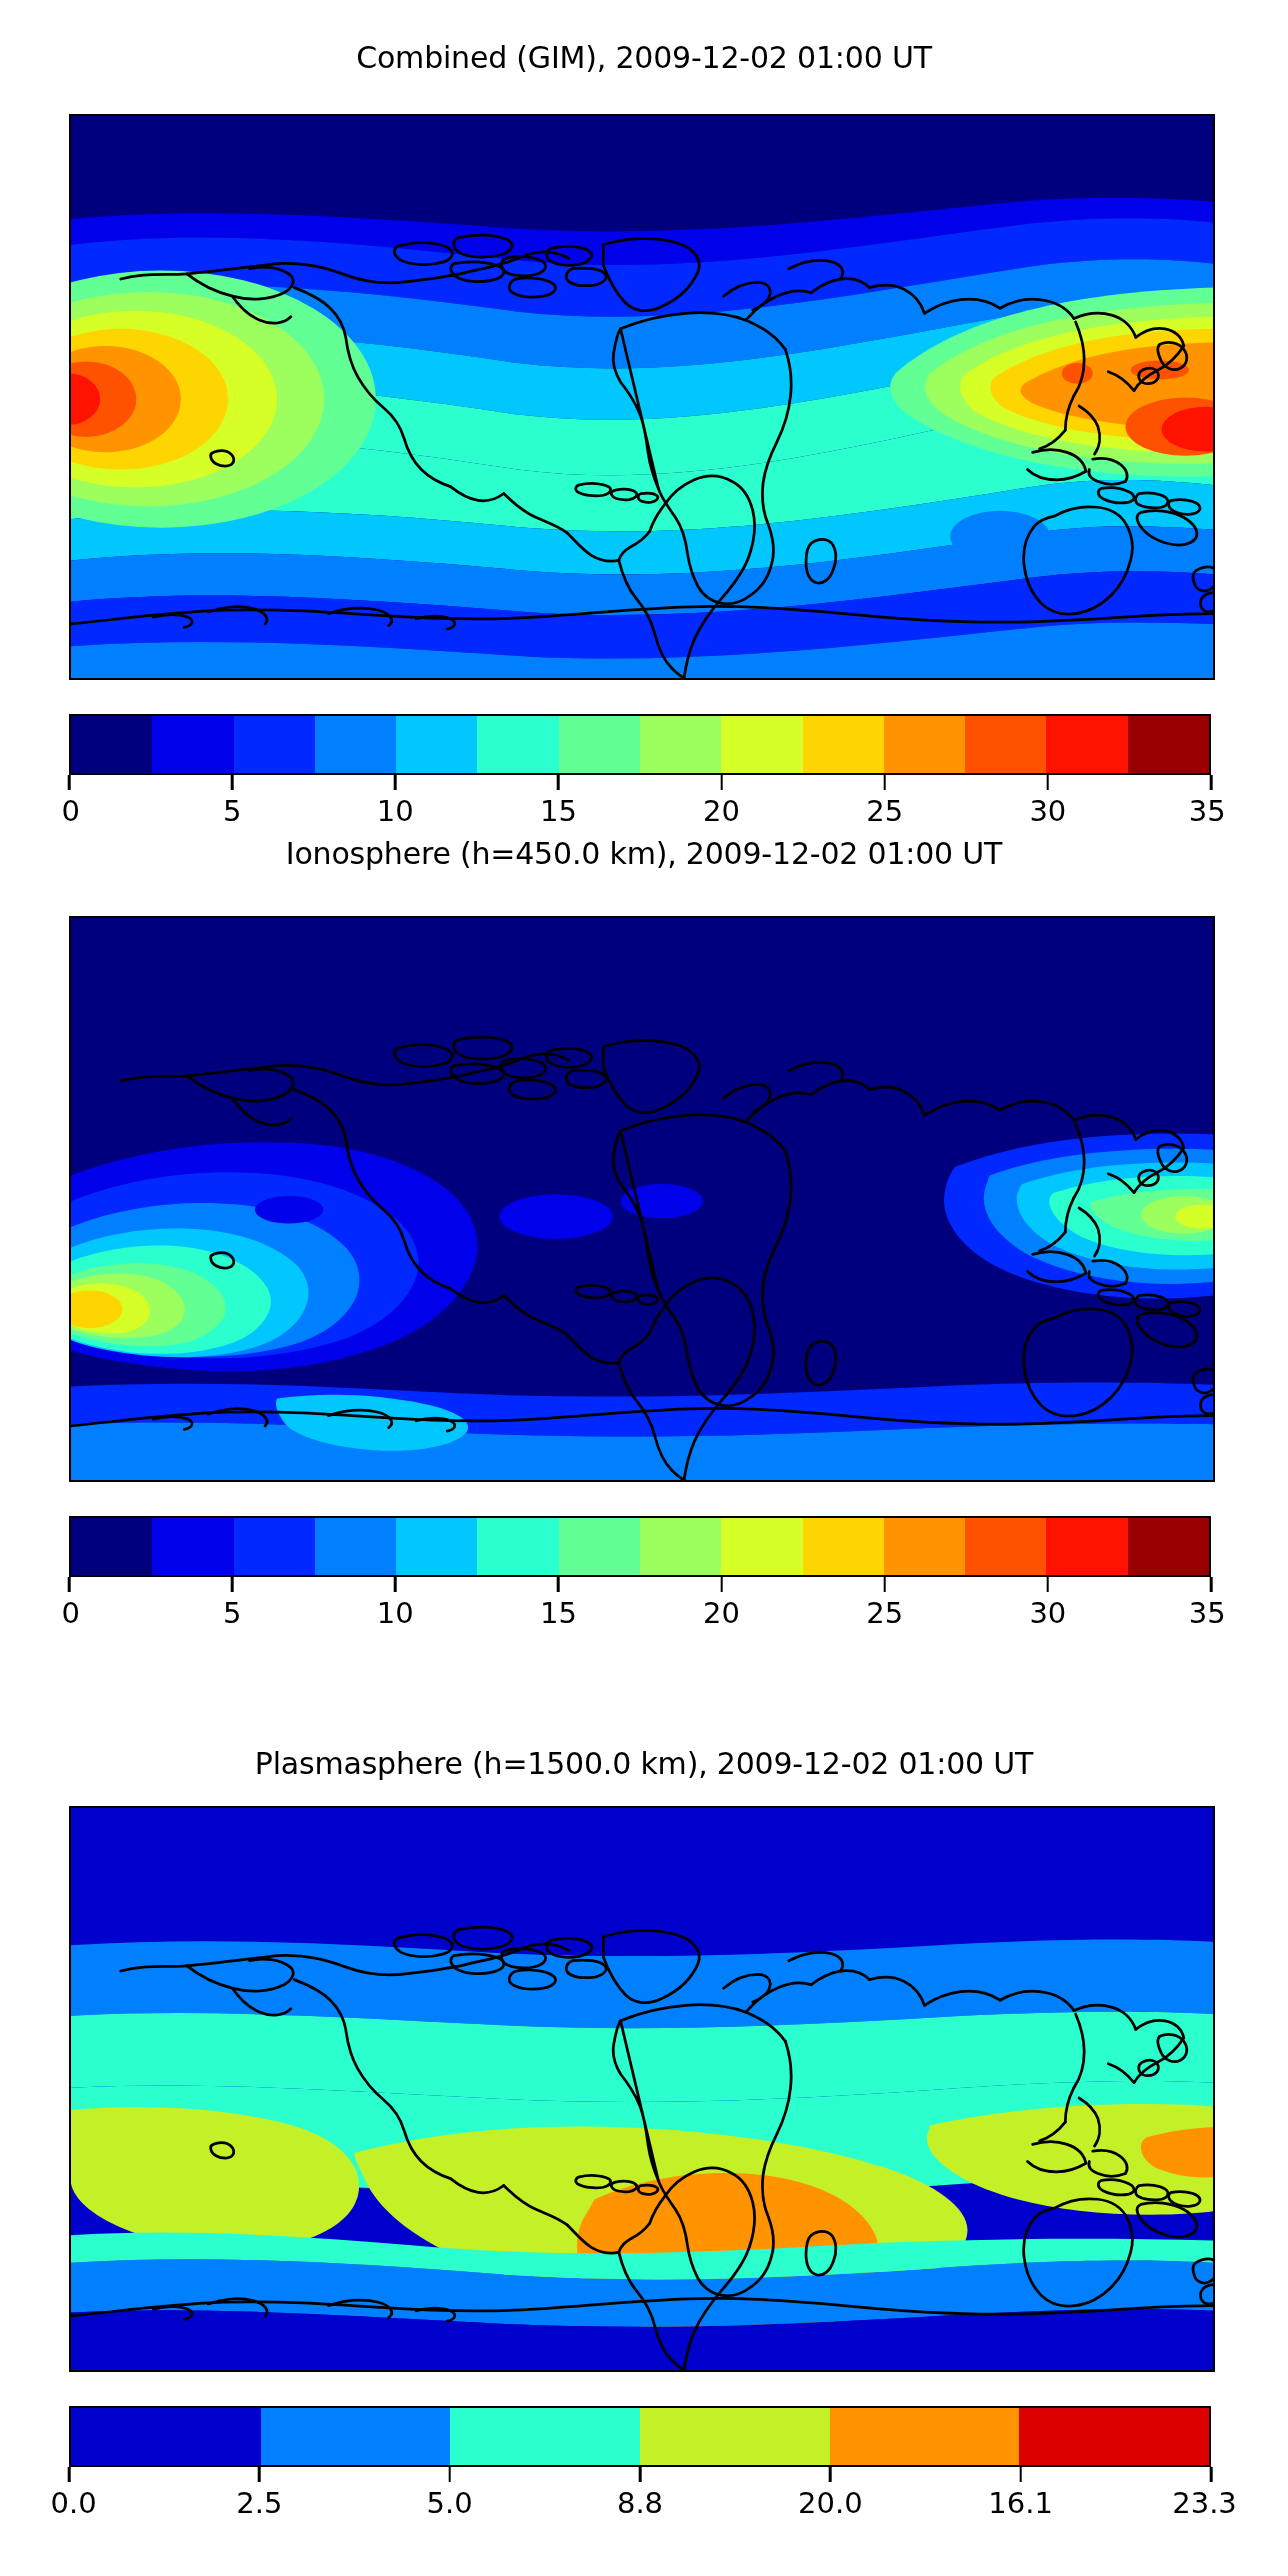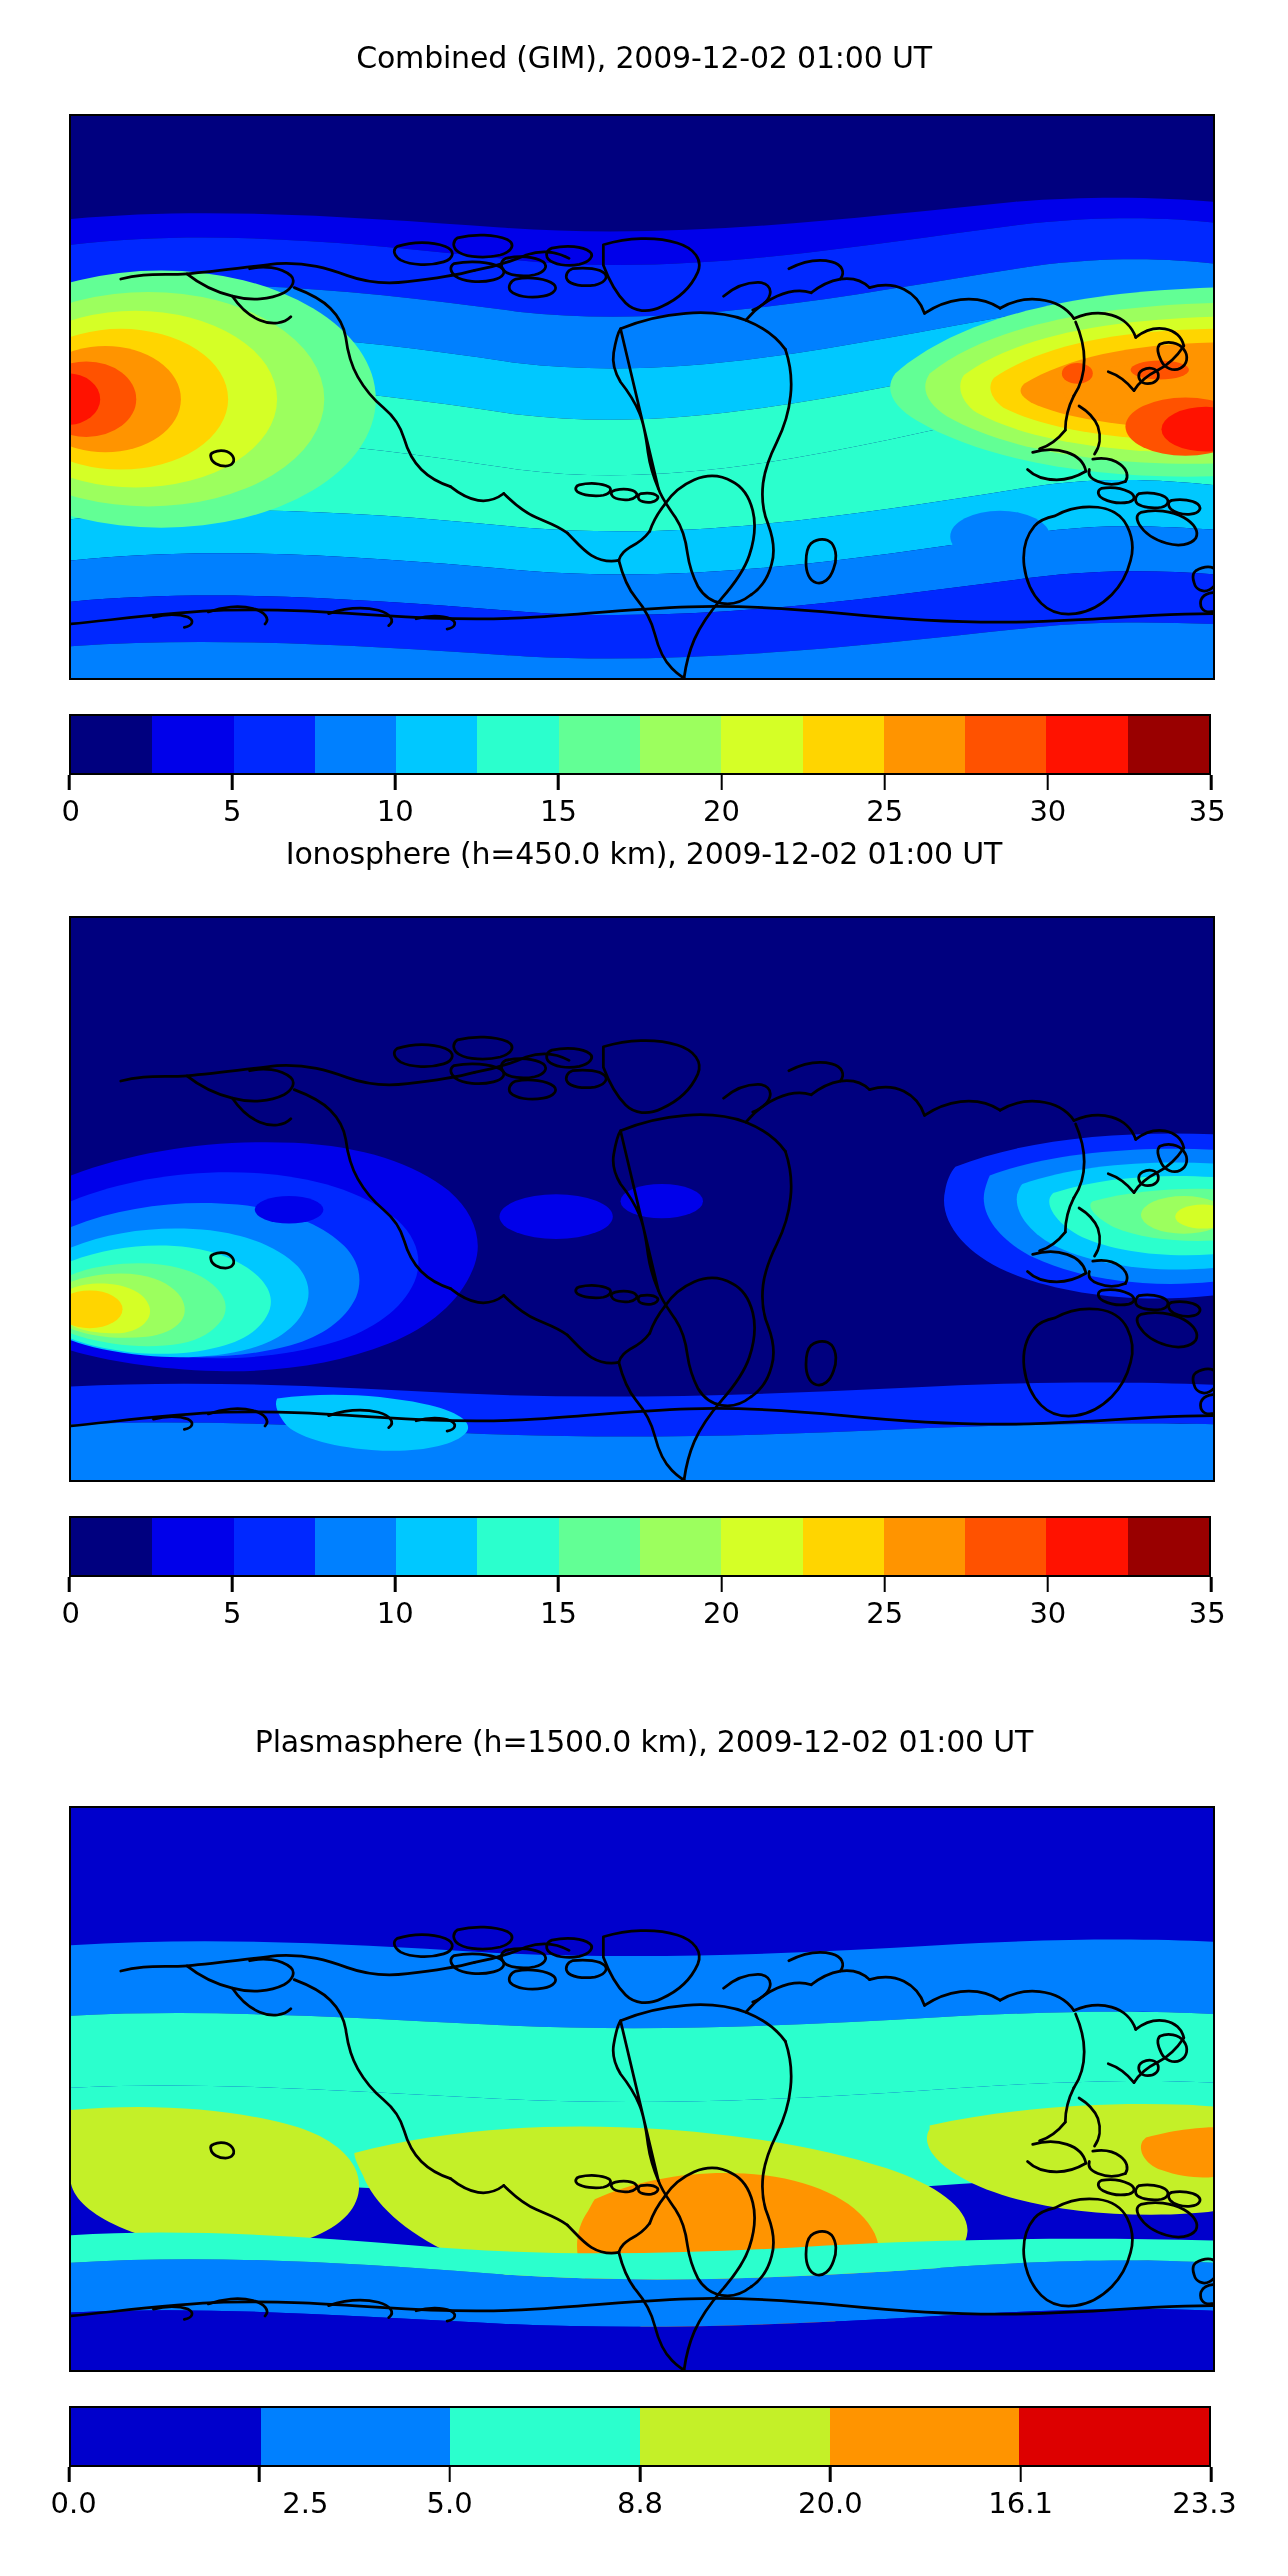--- a/index.html
+++ b/index.html
@@ -411,21 +411,21 @@
           <div class="cbar-label" style="left: 42.8571%;">15</div>
           <div class="cbar-label" style="left: 57.1429%;">20</div>
           <div class="cbar-label" style="left: 71.4286%;">25</div>
           <div class="cbar-label" style="left: 85.7143%;">30</div>
           <div class="cbar-label" style="left: 100%; transform: translateX(-60%);">35</div>
         </div>
     </div>
   </div>
 
   <div class="panel" style="top:1692px;height:884px;">
-    <div class="panel-title" style="top:32px;">Plasmasphere (h=1500.0 km), 2009-12-02 01:00 UT</div>
+    <div class="panel-title" style="top:54px;">Plasmasphere (h=1500.0 km), 2009-12-02 01:00 UT</div>
 
     <div class="map-frame" style="top:114px;height:562px;">
       <div class="map-inner">
         <svg class="map-svg" viewBox="0 0 1330 655" preserveAspectRatio="none">
           <defs>
             <clipPath id="clipC">
                 <rect x="0" y="0" width="1330" height="655"></rect>
               </clipPath>
           </defs>
           <g clip-path="url(#clipC)">
@@ -529,21 +529,21 @@
           <div class="cbar-tick" style="left: 0%;"></div>
           <div class="cbar-tick" style="left: 16.6667%;"></div>
           <div class="cbar-tick" style="left: 33.3333%;"></div>
           <div class="cbar-tick" style="left: 50%;"></div>
           <div class="cbar-tick" style="left: 66.6667%;"></div>
           <div class="cbar-tick" style="left: 83.3333%;"></div>
           <div class="cbar-tick" style="left: 100%;"></div>
         </div>
       <div class="cbar-labels">
           <div class="cbar-label" style="left: 0%; transform: translateX(-40%);">0.0</div>
-          <div class="cbar-label" style="left: 16.6667%; margin-left: 46px;">2.5</div>
+          <div class="cbar-label" style="left: 16.6667%;">2.5</div>
           <div class="cbar-label" style="left: 33.3333%;">5.0</div>
           <div class="cbar-label" style="left: 50%;">8.8</div>
           <div class="cbar-label" style="left: 66.6667%;">20.0</div>
           <div class="cbar-label" style="left: 83.3333%;">16.1</div>
           <div class="cbar-label" style="left: 100%; transform: translateX(-60%);">23.3</div>
         </div>
     </div>
   </div>
 
 </div>

